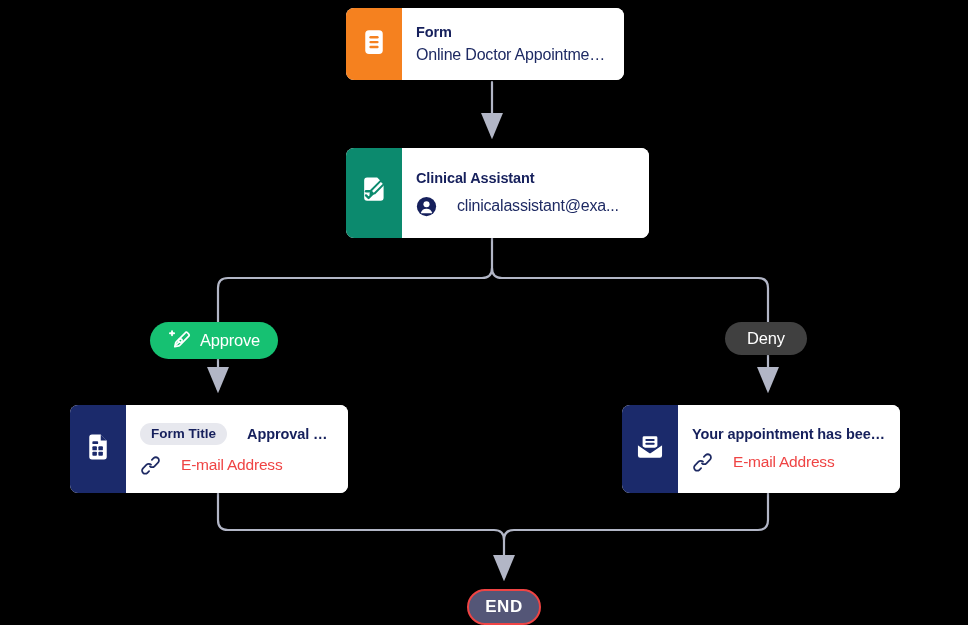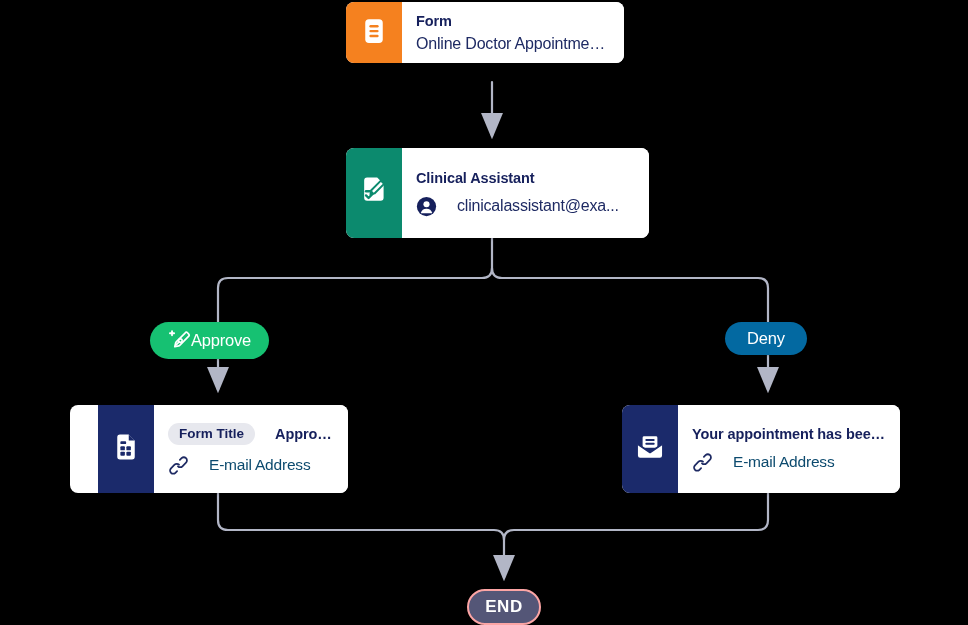--- a/index.html
+++ b/index.html
@@ -55,65 +55,66 @@
     font-weight: 400;
     color: #1e2a63;
     letter-spacing: -0.2px;
     white-space: nowrap;
     overflow: hidden;
     text-overflow: ellipsis;
   }
   .sub-text-sm {
     font-size: 15.5px;
     font-weight: 400;
-    color: #0c4a6e;
+    color: #ef4444;
     letter-spacing: -0.2px;
     white-space: nowrap;
   }
   .tag-pill {
     display: inline-block;
     background: #e7e8ee;
     color: #16205c;
     font-size: 13.5px;
     font-weight: bold;
     border-radius: 11px;
     padding: 3px 11px 4px 11px;
     white-space: nowrap;
   }
 
   
-  #node-form            { left: 346px; top: 2px;   width: 278px; height: 61px; }
+  #node-form            { left: 346px; top: 8px;   width: 278px; height: 72px; }
   #node-clinical        { left: 346px; top: 148px; width: 303px; height: 90px; }
-  #node-approval-report { left: 70px;  top: 405px; width: 278px; height: 88px; padding-left: 28px; }
+  #node-approval-report { left: 70px;  top: 405px; width: 278px; height: 88px; }
   #node-denied-email    { left: 622px; top: 405px; width: 278px; height: 88px; }
 
   
   .branch-pill {
     position: absolute;
     display: flex;
     align-items: center;
+    gap: 9px;
     border-radius: 999px;
     padding: 7px 18px;
     color: #ffffff;
     font-size: 16.5px;
     letter-spacing: -0.2px;
     white-space: nowrap;
     box-shadow: 0 1px 2px rgba(0,0,0,0.2);
   }
   #pill-approve { left: 150px; top: 322px; background: #16c172; }
-  #pill-deny    { left: 725px; top: 322px; background: #0369a1; padding: 7px 22px; }
+  #pill-deny    { left: 725px; top: 322px; background: #404040; padding: 7px 22px; }
 
   
   #node-end {
     position: absolute;
     left: 467px; top: 589px;
     width: 74px; height: 36px;
     border-radius: 999px;
     background: #545677;
-    border: 2px solid #fca5a5;
+    border: 2px solid #ef4444;
     display: flex; align-items: center; justify-content: center;
     color: #ffffff;
     font-size: 17px;
     font-weight: bold;
     letter-spacing: 0.6px;
   }
 </style>
 </head>
 <body>
 

